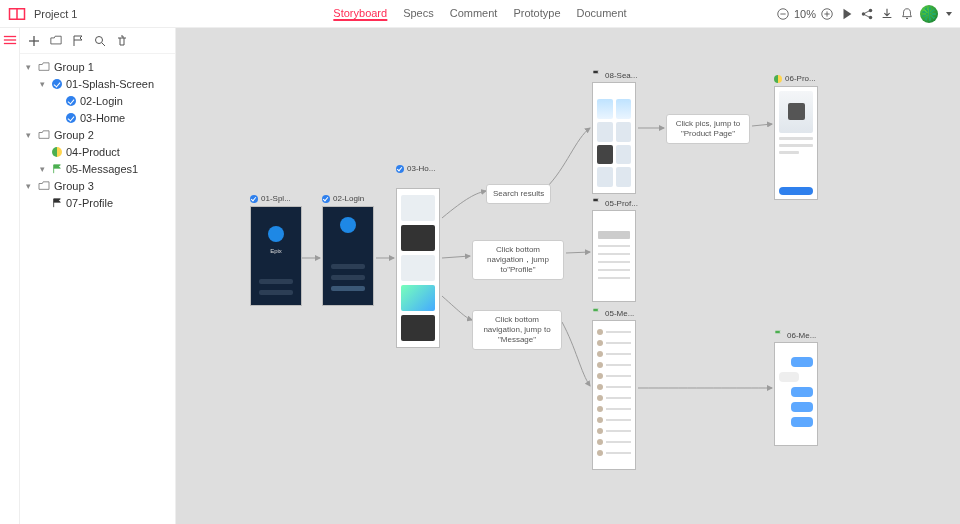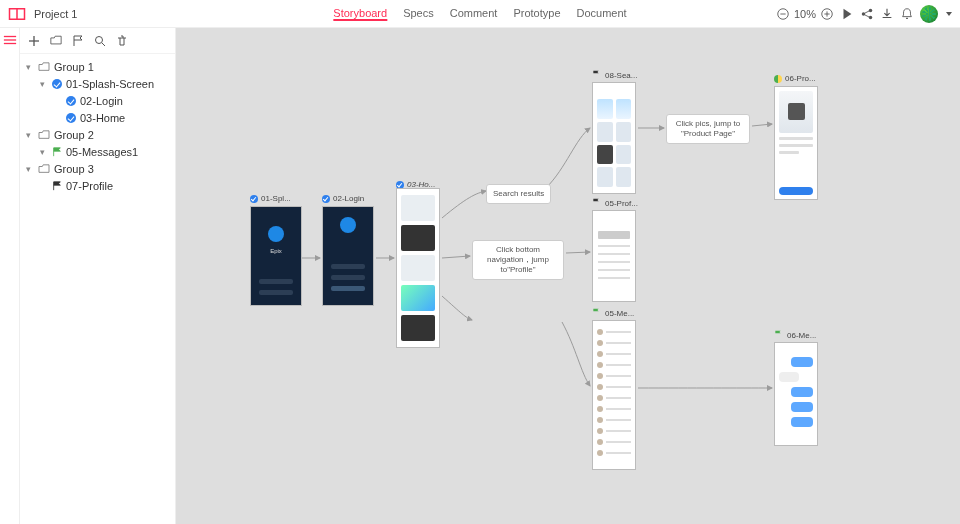--- a/index.html
+++ b/index.html
@@ -208,20 +208,25 @@
           <span class="nm">03-Home</span>
         </div>
       <div class="tree-row">
           <span class="exp">▾</span>
           <svg class="folder-ic" viewBox="0 0 14 12">
             <path d="M1 3 L5 3 L6 1 L13 1 L13 10 L1 10 Z" stroke="#777" fill="none"></path>
           </svg>
           <span class="nm">Group 2</span>
         </div>
       <div class="tree-row indent-1">
+          <span class="exp"></span>
+          <span class="dot-half"></span>
+          <span class="nm">04-Product</span>
+        </div>
+      <div class="tree-row indent-1">
           <span class="exp">▾</span>
           <span class="flag-green">
             <svg viewBox="0 0 12 12">
               <path d="M2 1 V11 M2 1 H10 L8 3 L10 5 H2" fill="#4caf50" stroke="#4caf50"></path>
             </svg>
           </span>
           <span class="nm">05-Messages1</span>
         </div>
       <div class="tree-row">
           <span class="exp">▾</span>
@@ -293,38 +298,39 @@
       </div>
     <div class="thumb dark" style="left:146px; top:178px; width:52px; height:100px;">
       <span class="logo-circ" style="top:18%;"></span>
       <div class="bars" style="bottom:14px;">
           <span></span>
           <span></span>
           <span style="background:#3b5876;"></span>
         </div>
     </div>
 
-    <div class="node-label" style="left:220px; top:152px;font-style:italic;">
+    <div class="node-label" style="left:220px; top:136px;">
         <span class="dot-blue"></span>
         <span>03-Ho...</span>
       </div>
     <div class="thumb tall" style="left:220px; top:160px; height:160px;">
       <div class="tile-col">
           <div class="tile"></div>
           <div class="tile dark"></div>
           <div class="tile"></div>
           <div class="tile grad"></div>
           <div class="tile dark"></div>
         </div>
     </div>
 
     <div class="note" style="left:310px; top:156px;">Search results</div>
 
     <div class="note" style="left:296px; top:212px; width:92px;">Click bottom navigation，jump to"Profile"</div>
 
+    <div class="note" style="left:296px; top:282px; width:90px;">Click bottom navigation, jump to "Message"</div>
 
     <div class="node-label" style="left:416px; top:42px;">
         <span class="flag-dark">
           <svg viewBox="0 0 12 12">
             <path d="M2 1 V11 M2 1 H10 L8 3 L10 5 H2" fill="#333"></path>
           </svg>
         </span>
         <span>08-Sea...</span>
       </div>
     <div class="thumb tall" style="left:416px; top:54px; height:112px;">

